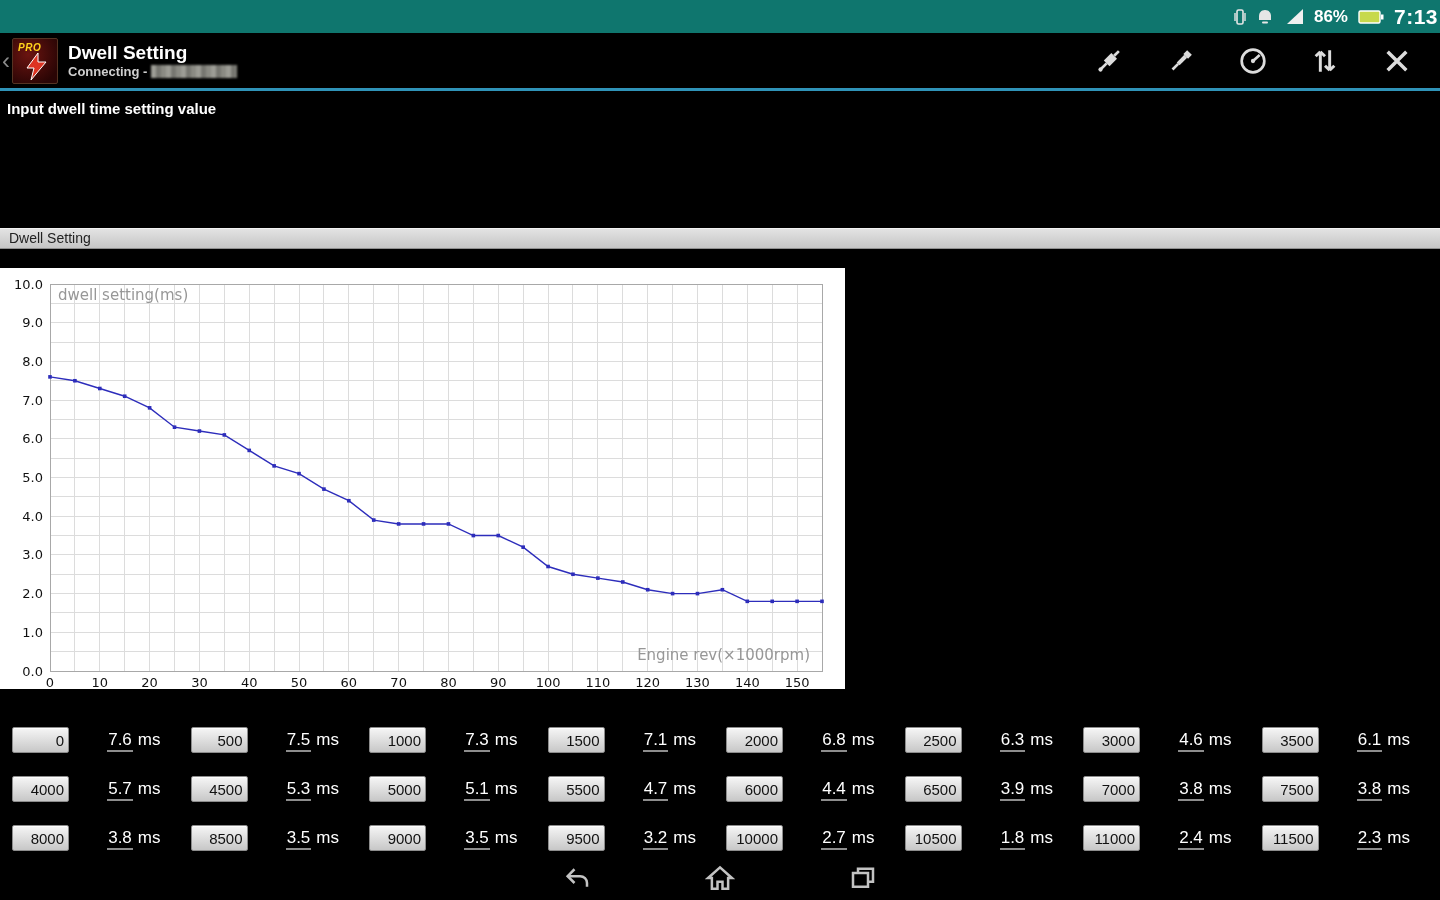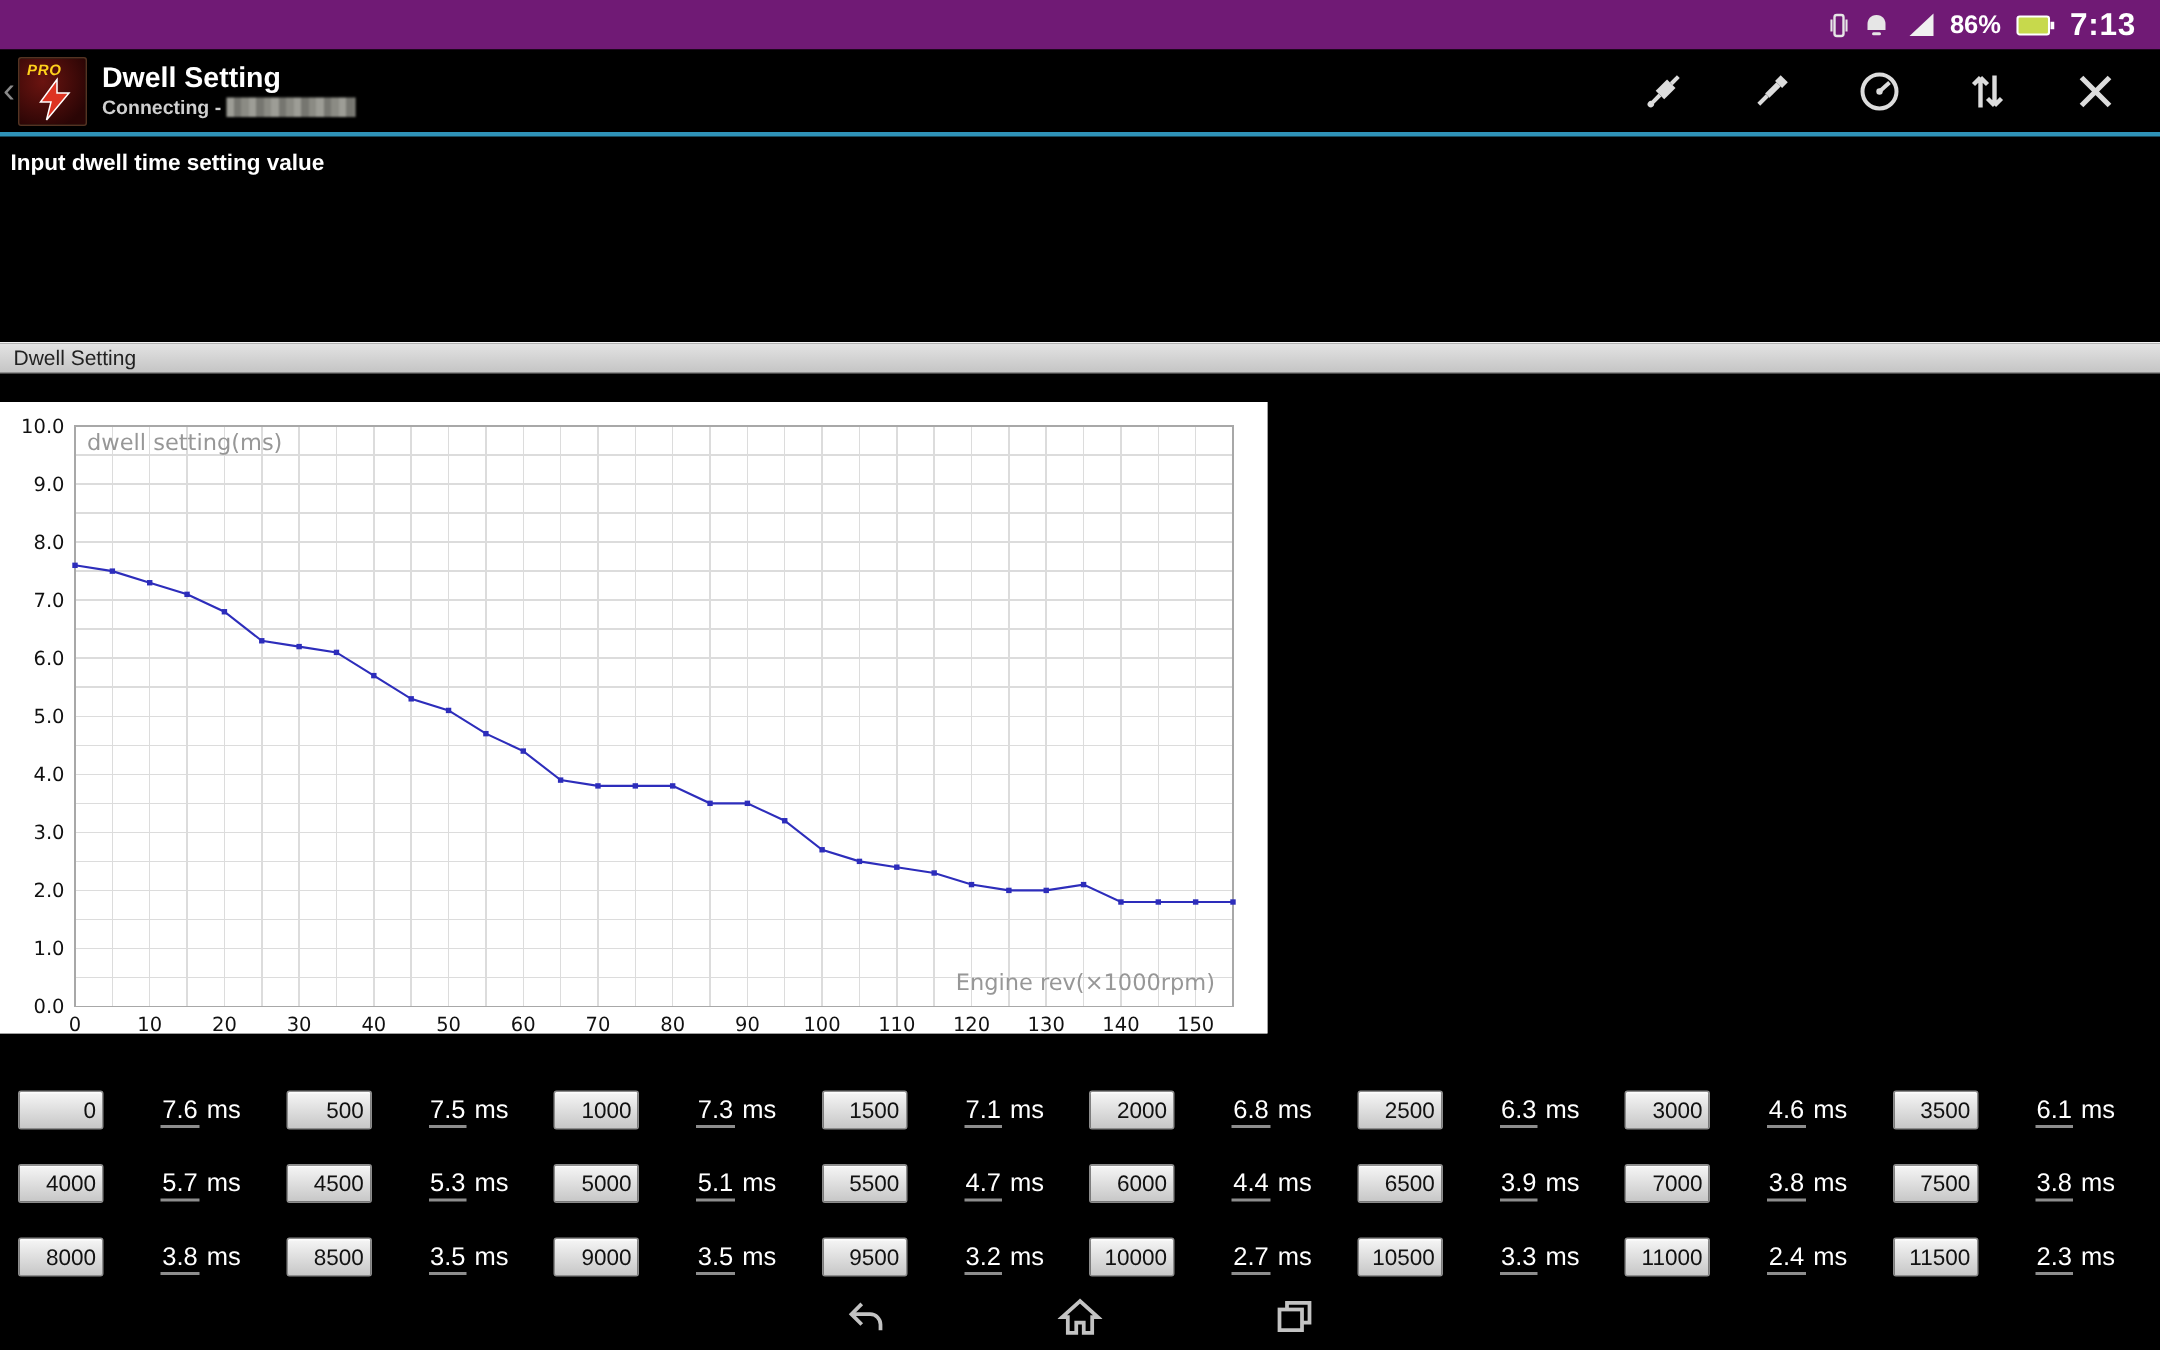--- a/index.html
+++ b/index.html
@@ -8,21 +8,21 @@
     background:#000;
     font-family:"Liberation Sans", sans-serif;
     color:#fff;
     position:relative;
     overflow:hidden;
   }
 
   
   .status-bar{
     height:33px; display:flex; justify-content:flex-end; align-items:center;
-    gap:10px; padding-right:16px; background:#701a75;
+    gap:10px; padding-right:2px; background:#0f766e;
   }
   .status-bar .pct{ font-size:17px; font-weight:bold; color:#fff; }
   .status-bar .time{ font-size:21px; font-weight:bold; color:#fff; letter-spacing:0.5px;text-align:center; }
   .sb-icon{ display:flex; align-items:center; }
 
   
   .action-bar{
     height:58px; background:#000; display:flex; align-items:center;
     border-bottom:3px solid #2f93b8; padding:0 10px 0 2px;
   }
@@ -390,21 +390,21 @@
       <div class="vg-cell">
         <button class="rpm-btn">9500</button>
         <div class="ms-val"><span class="ms-num">3.2</span><span class="ms-unit">ms</span></div>
       </div>
       <div class="vg-cell">
         <button class="rpm-btn">10000</button>
         <div class="ms-val"><span class="ms-num">2.7</span><span class="ms-unit">ms</span></div>
       </div>
       <div class="vg-cell">
         <button class="rpm-btn">10500</button>
-        <div class="ms-val"><span class="ms-num">3.3</span><span class="ms-unit">ms</span></div>
+        <div class="ms-val"><span class="ms-num">1.8</span><span class="ms-unit">ms</span></div>
       </div>
       <div class="vg-cell">
         <button class="rpm-btn">11000</button>
         <div class="ms-val"><span class="ms-num">2.4</span><span class="ms-unit">ms</span></div>
       </div>
       <div class="vg-cell">
         <button class="rpm-btn">11500</button>
         <div class="ms-val"><span class="ms-num">2.3</span><span class="ms-unit">ms</span></div>
       </div>
     </div>

